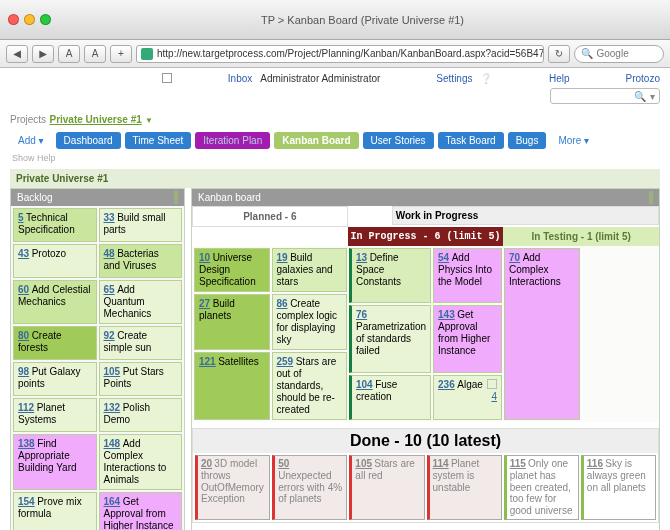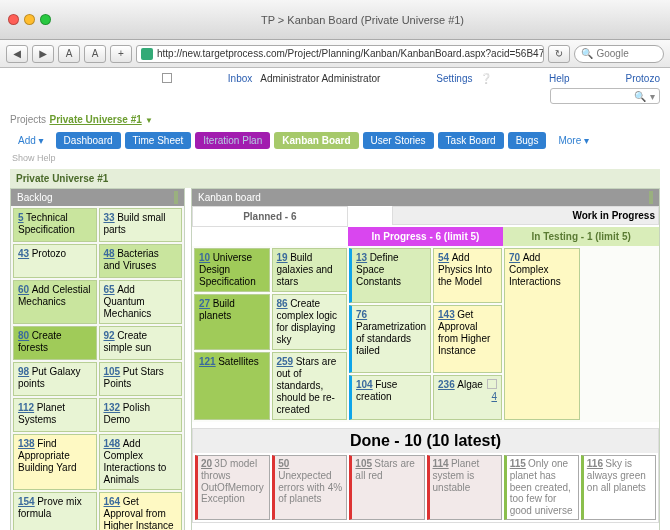--- a/index.html
+++ b/index.html
@@ -41,29 +41,29 @@
 .panel { border:1px solid #c6d3be; }
 .panelhead { background:#e5eed9; color:#4a6a2a; font-weight:bold; padding:4px 6px; font-size:11px; display:flex; justify-content:space-between; align-items:center; }
 .smbox { width:12px;height:12px;border:1px solid #9ab07f;background:#f4f8ef;}
 
 .backlog { width:175px; }
 .backhead { background:#999; color:#fff; padding:3px 6px; font-size:10px; display:flex; justify-content:space-between; }
 .blgrid { display:grid; grid-template-columns:1fr 1fr; gap:2px; padding:2px; background:#f7f8f5; }
 .card { border:1px solid #b8cf95; padding:3px 4px; min-height:34px; font-size:9px; line-height:1.2; position:relative; }
 .card .id { text-decoration:underline; color:#3b6a9c; font-weight:bold; }
 .g1 { background:#c9e59e; } .g2 { background:#d9edb9; } .g3 { background:#e8f4d4; }
-.g4 { background:#fef9c3; } .g0 { background:#a0cb59; }
-.redcard { border-left:3px solid #0ea5e9; }
+.g4 { background:#f0abfc; } .g0 { background:#a0cb59; }
+.redcard { border-left:3px solid #15803d; }
 
 .kb { flex:1; }
 .kbhead { background:#999; color:#fff; padding:3px 6px; font-size:10px; display:flex; justify-content:space-between; }
 .colhead { text-align:center; padding:4px 2px; font-size:10px; font-weight:bold; }
 .colhead.white { background:#fff; border:1px solid #ddd; color:#666; }
-.wip { background:#eee; text-align:right; font-weight:bold; padding:3px; font-size:10px; border:1px solid #ddd;margin-left:44px;}
-.colhead.red { background:#d946ef; color:#fff; }
+.wip { background:#eee; text-align:left; font-weight:bold; padding:3px; font-size:10px; border:1px solid #ddd;margin-left:44px;}
+.colhead.red { background:#7f1d1d; color:#fff;font-family:Liberation Mono, monospace; }
 .colhead.grn { background:#d9edb9; color:#5a7b33; }
 .lane { display:grid; grid-template-columns:1fr 1fr; gap:2px; }
 .kbbody { padding:2px; background:#fbfcf9; }
 
 .done { margin-top:6px; border:1px solid #ddd; }
 .donehead { text-align:center; font-weight:bold; background:#eee; padding:3px; font-size:16px; }
 .donerow { display:flex; gap:2px; padding:2px; }
 .dcard { flex:1; min-height:30px; padding:2px 3px; font-size:8px; line-height:1.1; border:1px solid #aaa; color:#888; }
 .dcard .id { text-decoration:underline; color:#888; font-weight:bold;}
 .dr { border-left:3px solid #d33; background:#f2e9e9; }

